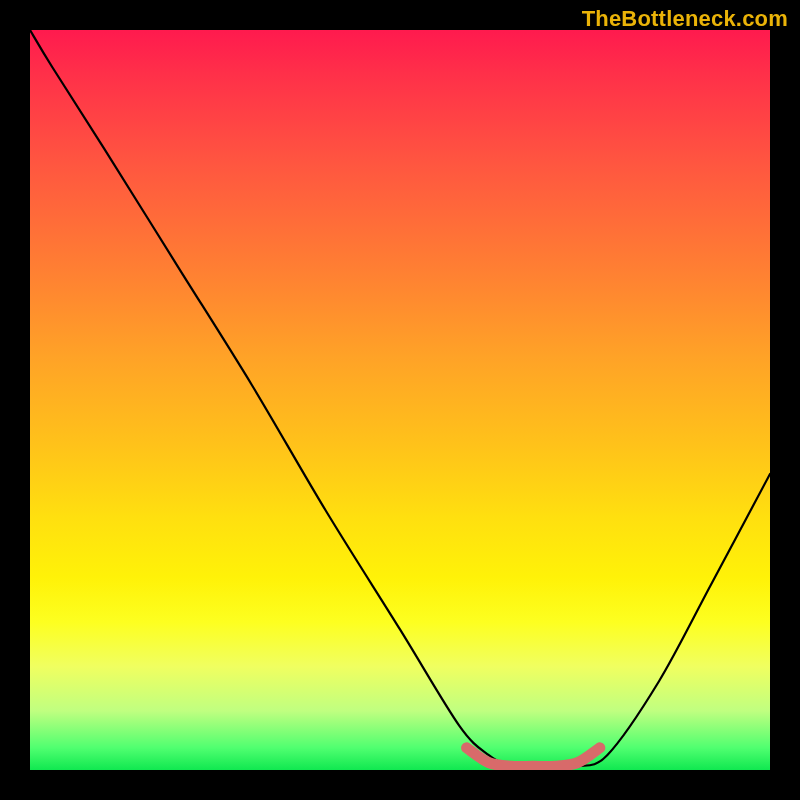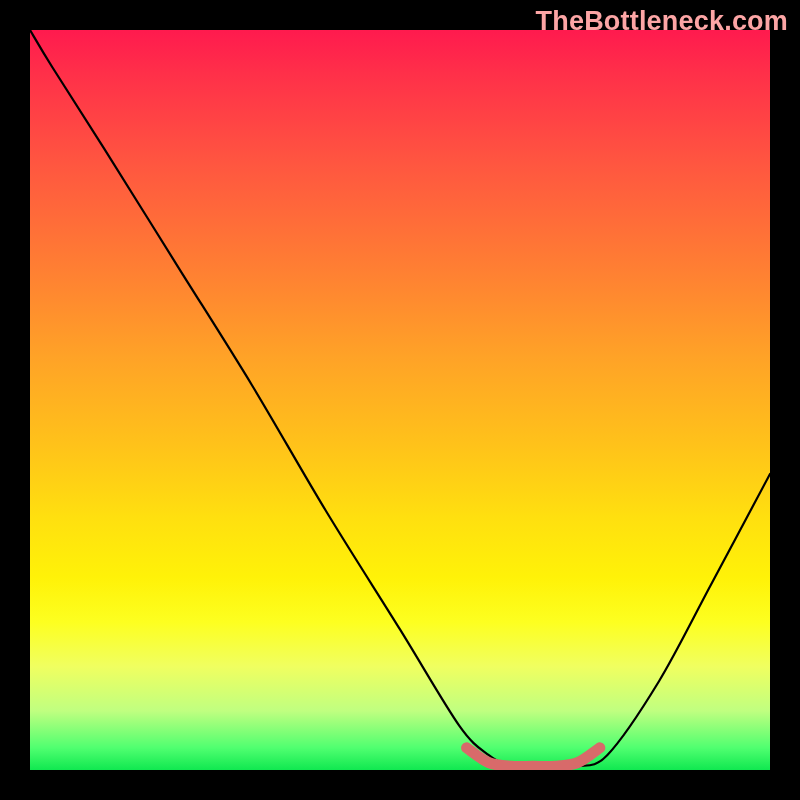--- a/index.html
+++ b/index.html
@@ -8,23 +8,23 @@
     position: relative;
     width: 800px;
     height: 800px;
     background: #000;
   }
   .watermark {
     position: absolute;
     top: 6px;
     right: 12px;
     font-family: Arial, Helvetica, sans-serif;
-    font-size: 27px;
+    font-size: 22px;
     font-weight: bold;
-    color: #fca5a5;
+    color: #eab308;
     z-index: 10;
     letter-spacing: 0.2px;
   }
   .plot-area {
     position: absolute;
     left: 30px;
     top: 30px;
     width: 740px;
     height: 740px;
   }

